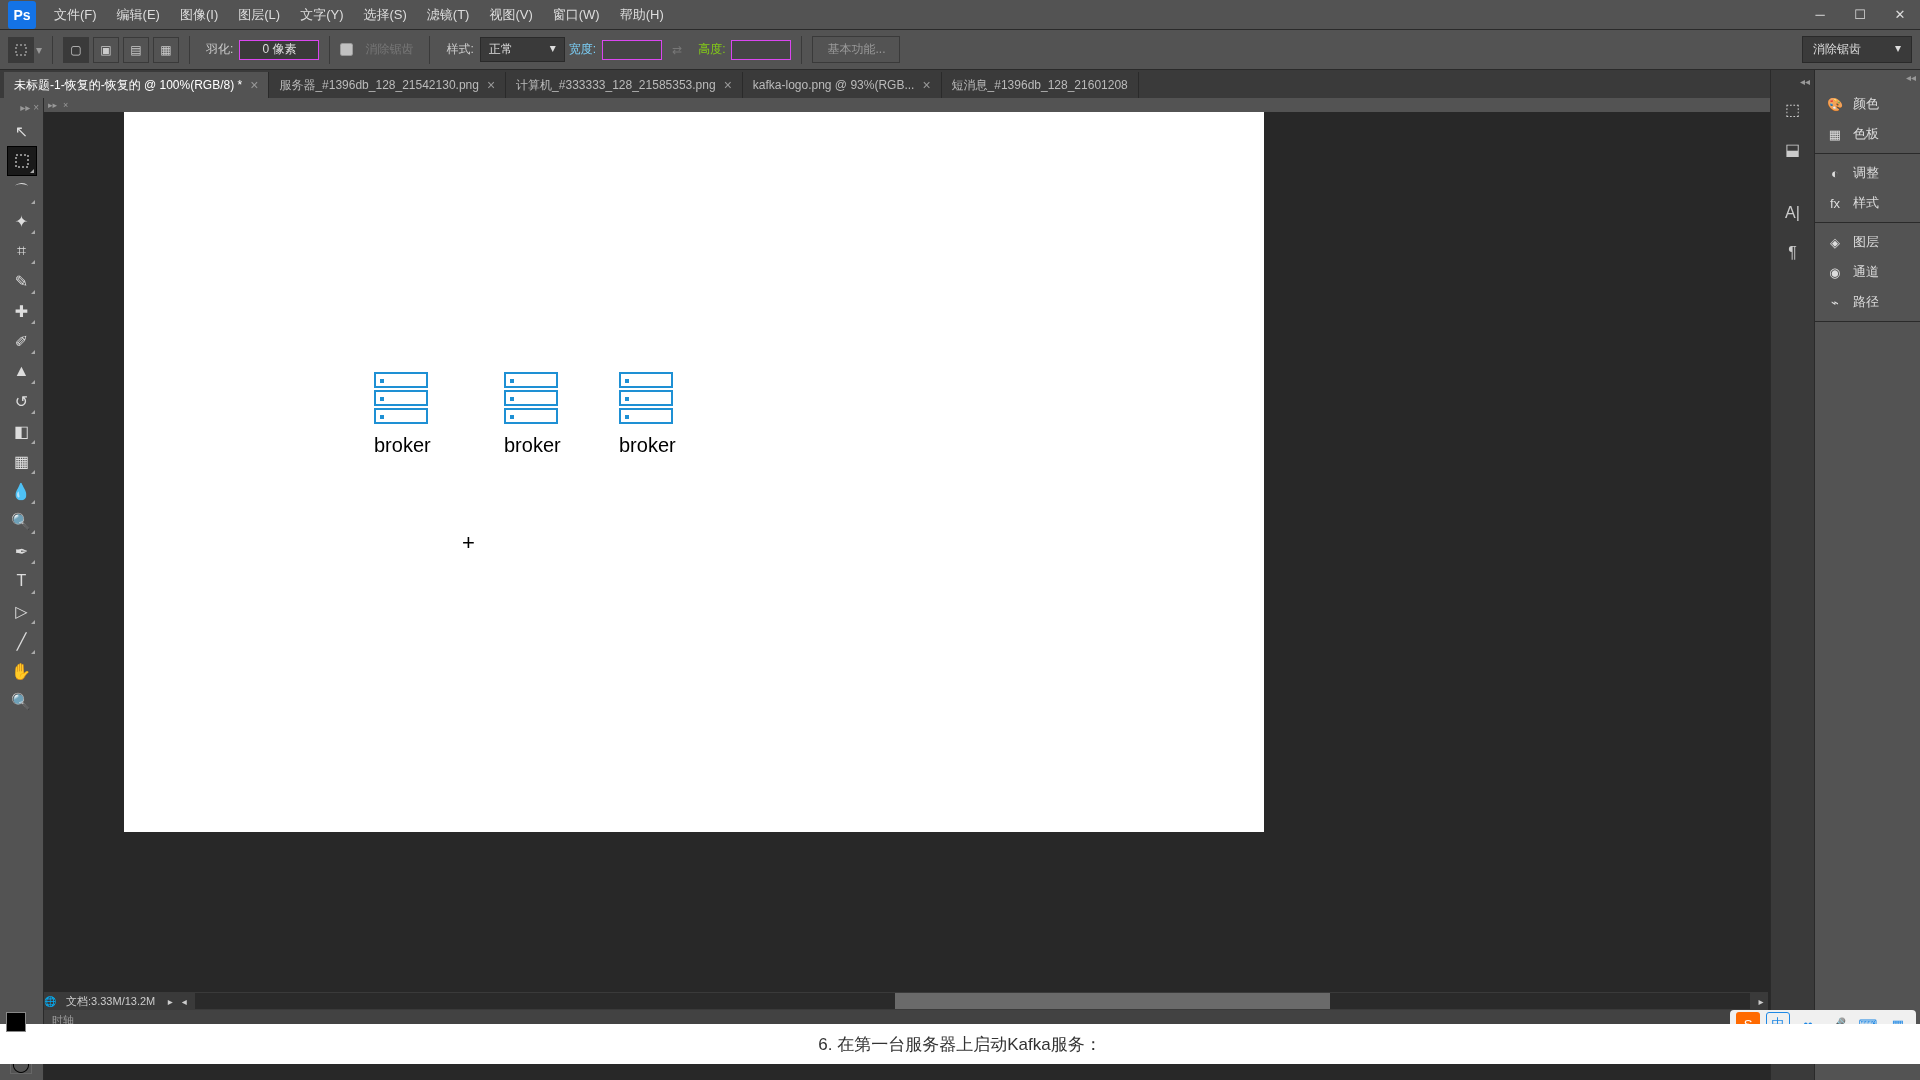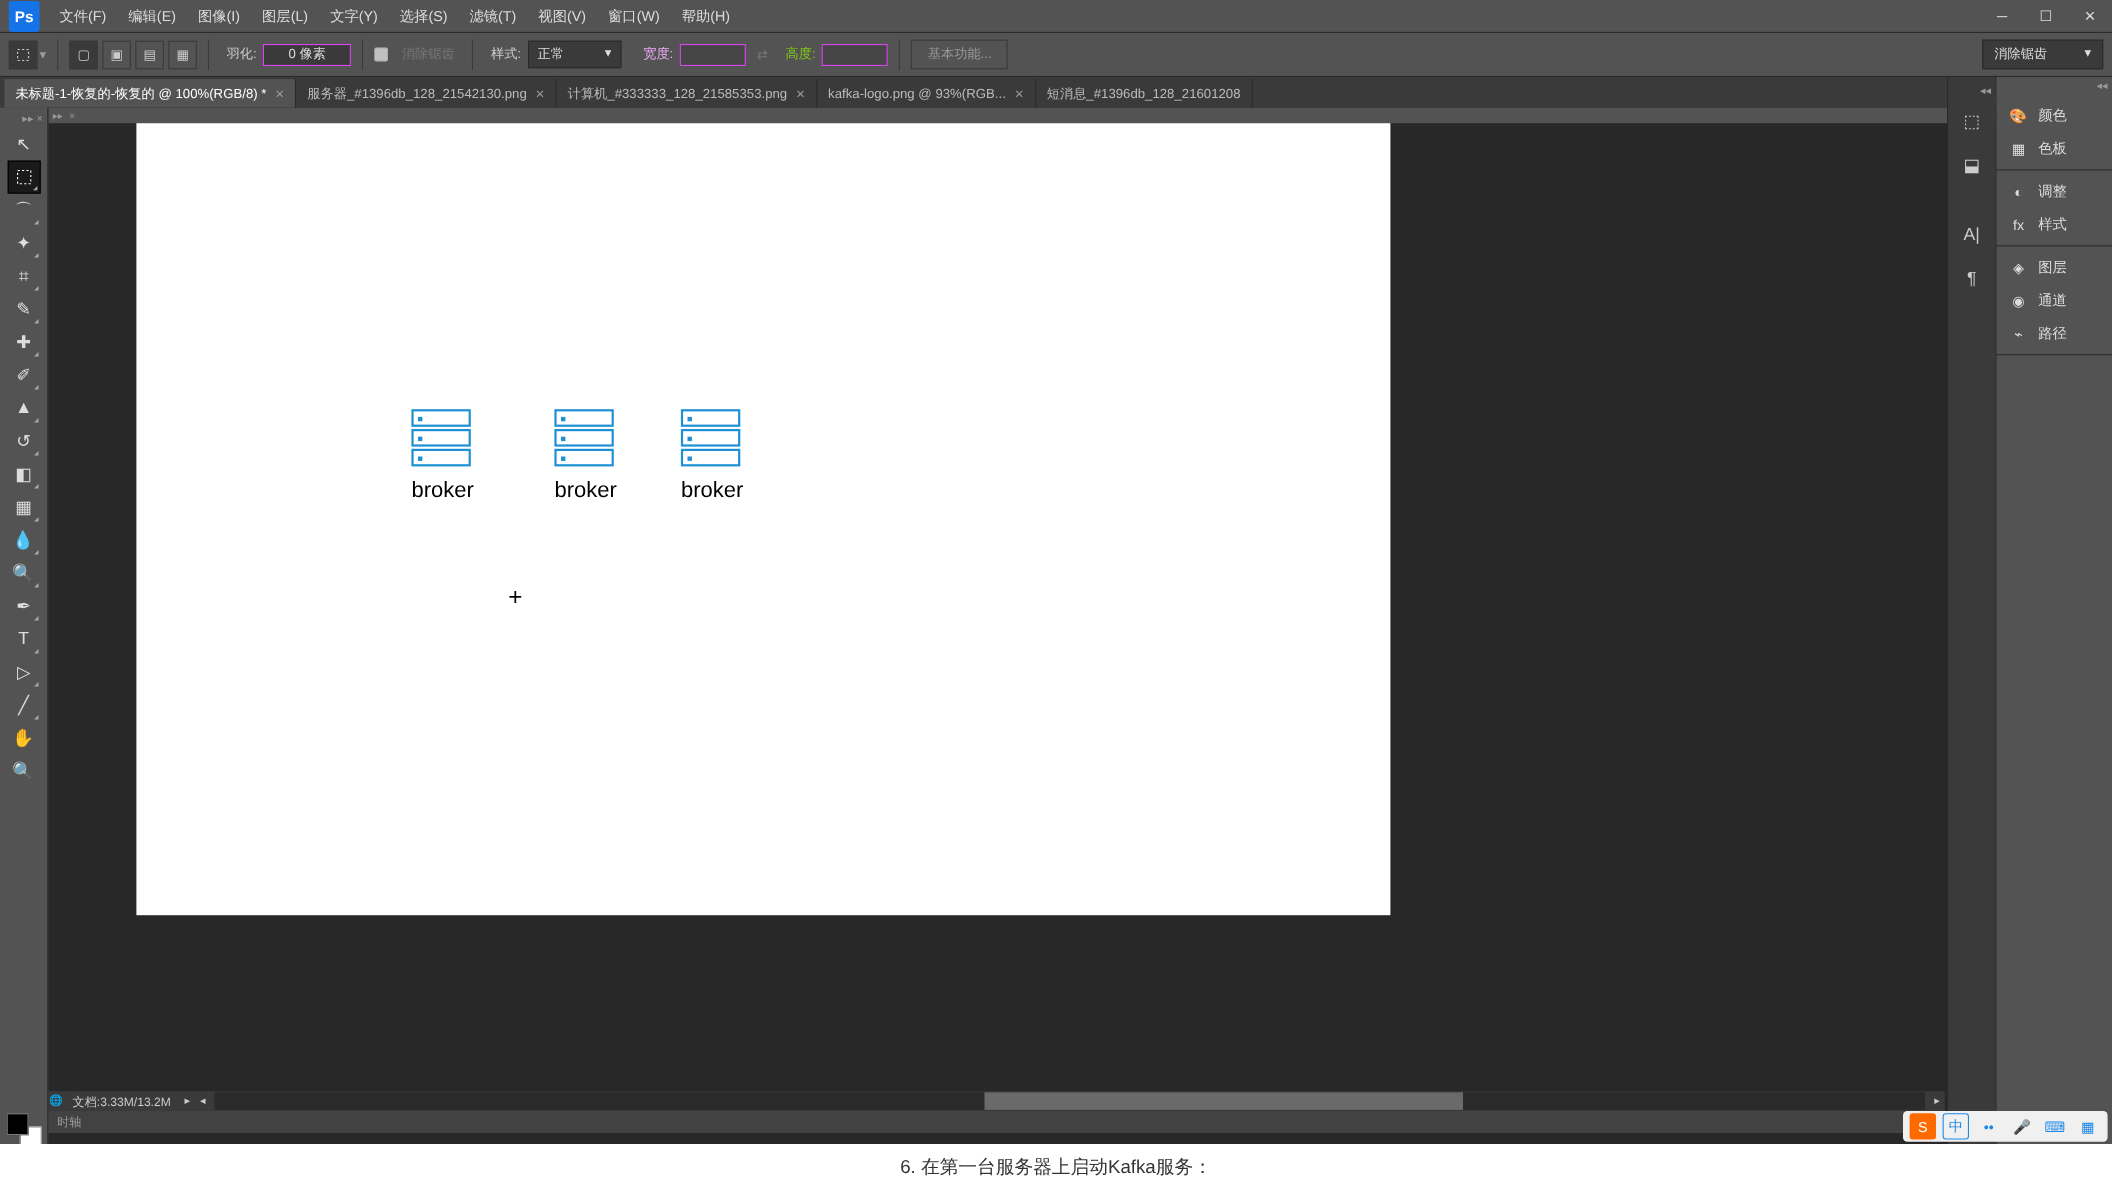--- a/index.html
+++ b/index.html
@@ -49,21 +49,21 @@
 .scroll-thumb{position:absolute;height:100%;background:#6a6a6a;left:45%;width:28%}
 .scroll-arrow{width:14px;text-align:center;font-size:10px}
 .timeline-strip{position:absolute;bottom:50px;left:44px;right:152px;height:20px;background:#424242;color:#999;font-size:11px;display:flex;align-items:center;padding-left:8px}
 .right-dock{position:absolute;right:0;top:70px;width:150px;bottom:0;display:flex}
 .dock-col{width:44px;background:#3a3a3a;border-left:1px solid #2a2a2a;padding-top:6px}
 .dock-ico{width:36px;height:36px;margin:4px auto;display:flex;align-items:center;justify-content:center;color:#ccc}
 .panel-col{flex:1;background:#535353;border-left:1px solid #2a2a2a}
 .panel-group{border-bottom:1px solid #2a2a2a;padding:4px 0}
 .panel-item{display:flex;align-items:center;padding:6px 10px;color:#ddd;font-size:13px;cursor:pointer}
 .panel-ico{width:20px;margin-right:8px;text-align:center}
-.bottom-browser{position:absolute;bottom:0;left:0;right:0;height:40px;background:#fff;display:flex;align-items:center;justify-content:center;font-size:17px;color:#333}
+.bottom-browser{position:absolute;bottom:16px;left:0;right:0;height:40px;background:#fff;display:flex;align-items:center;justify-content:center;font-size:17px;color:#333}
 .ime-bar{position:absolute;bottom:42px;right:4px;height:28px;display:flex;align-items:center;gap:6px;background:#f0f0f0;padding:0 6px;border-radius:4px;font-size:13px}
 .ime-ico{width:24px;height:24px;display:flex;align-items:center;justify-content:center;border-radius:3px}
 </style>
 </head>
 <body>
 
 <div class="menubar">
   <div class="ps-logo">Ps</div>
   <div class="menu-item">文件(F)</div>
   <div class="menu-item">编辑(E)</div>
@@ -98,21 +98,21 @@
   </div>
   <div class="opt-sep"></div>
   <span class="opt-lbl">羽化:</span>
   <input class="inputbox" value="0 像素" style="">
   <div class="opt-sep"></div>
   <input type="checkbox" disabled="" style="margin-right: 6px;">
   <span class="opt-lbl" style="color:#777">消除锯齿</span>
   <div class="opt-sep"></div>
   <span class="opt-lbl">样式:</span>
   <div class="selectbox"><span>正常</span> <span style="float:right">▾</span></div>
-  <span class="opt-lbl" style="color:#f0abfc;margin-left:20px">宽度:</span>
+  <span class="opt-lbl" style="color:#7dd3fc;margin-left:4px">宽度:</span>
   <input class="inputbox" disabled="" style="width: 60px; background: rgb(69, 69, 69);">
   <span style="margin:0 10px;color:#777">⇄</span>
   <span class="opt-lbl" style="color:#84cc16">高度:</span>
   <input class="inputbox" disabled="" style="width: 60px; background: rgb(69, 69, 69);">
   <div class="opt-sep"></div>
   <button class="opt-btn">基本功能...</button>
   <div class="workspace-dd">
       <span>消除锯齿</span>
       <span>▾</span>
     </div>

